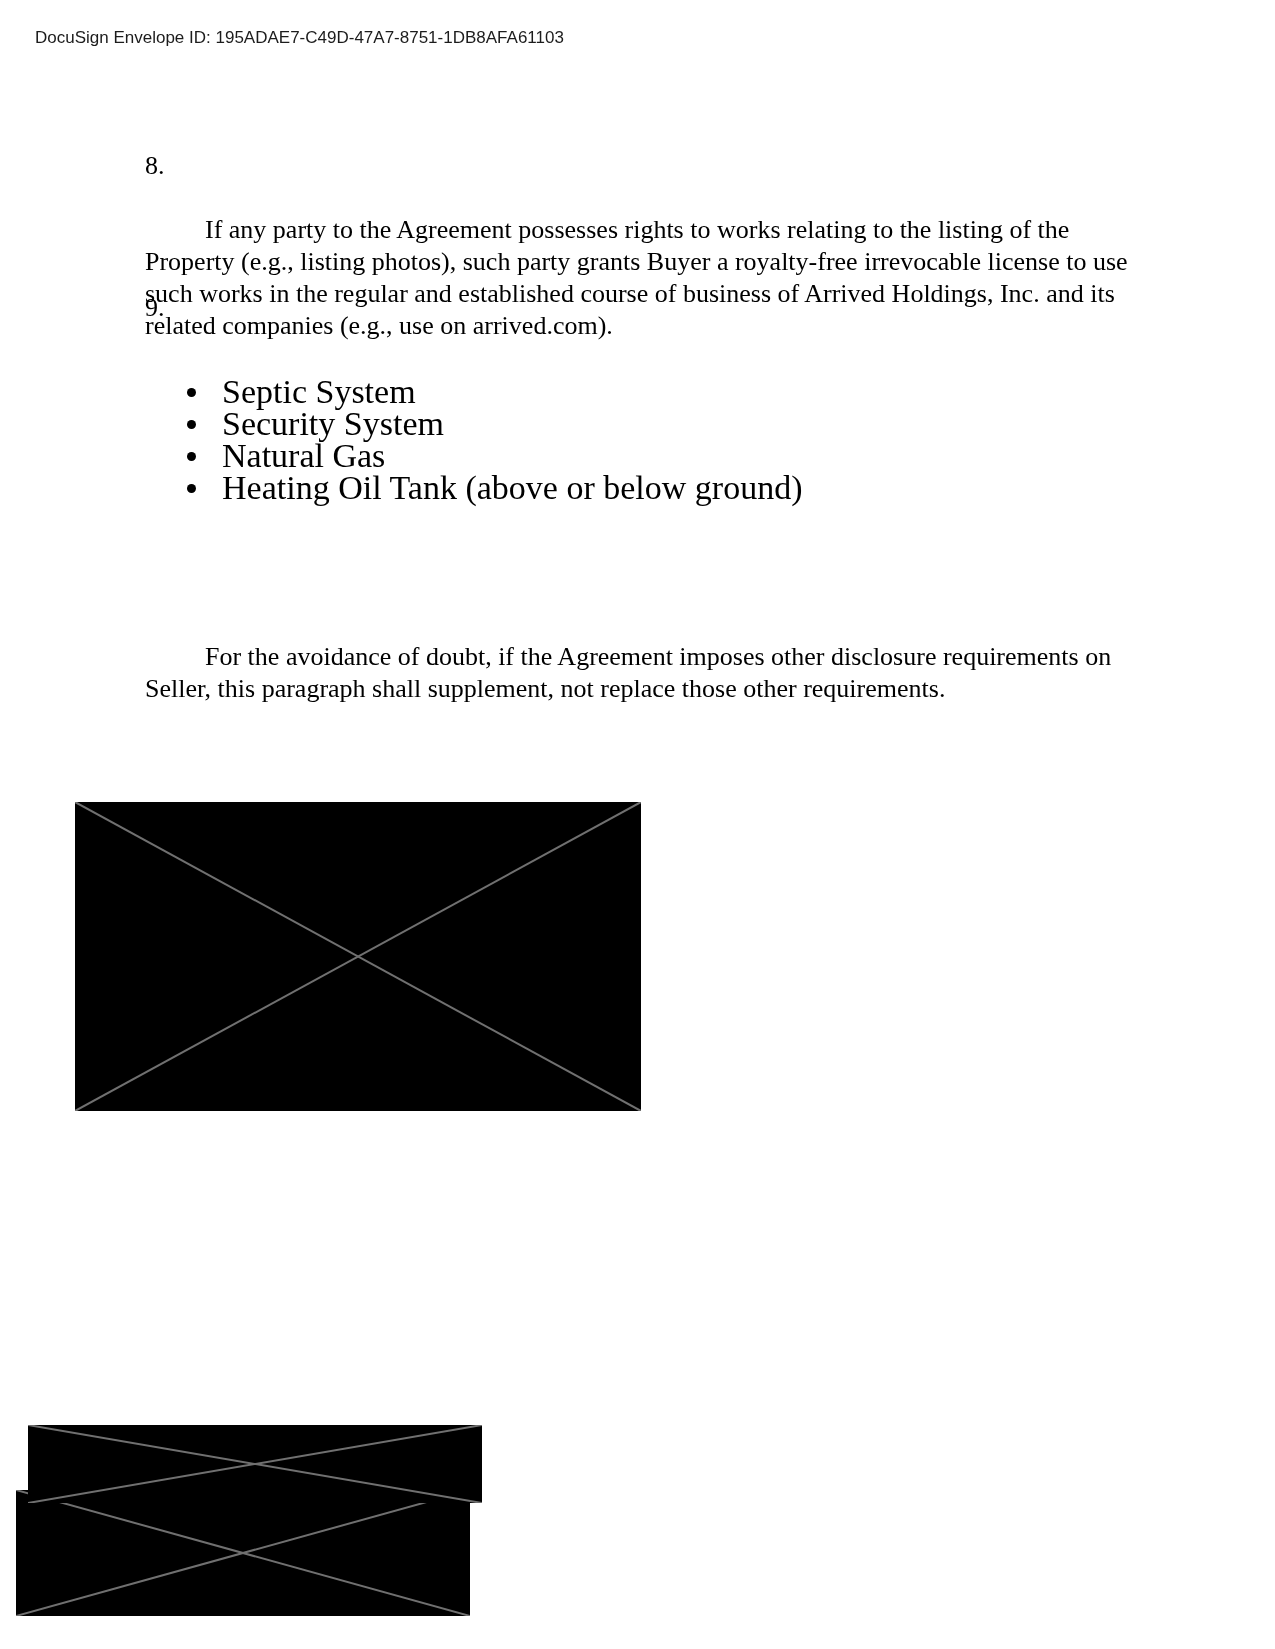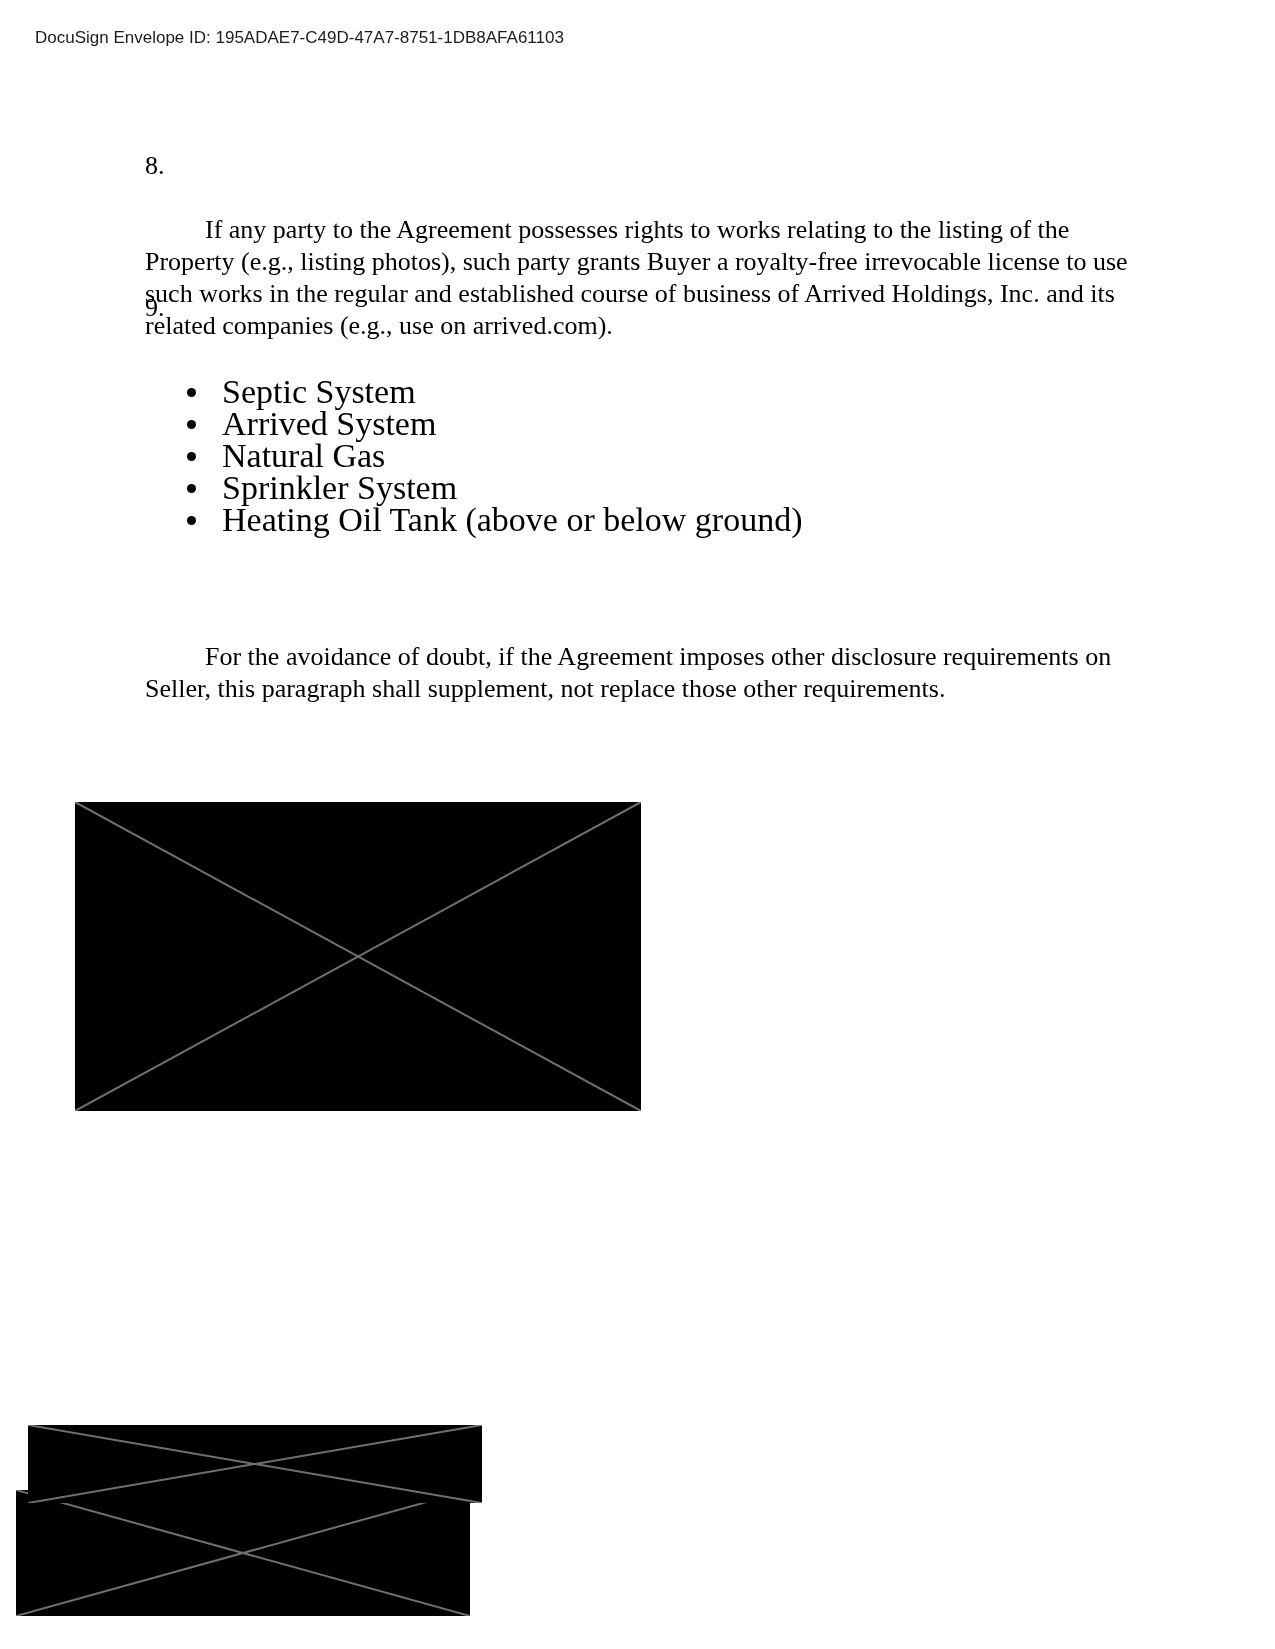--- a/index.html
+++ b/index.html
@@ -99,29 +99,25 @@
     <span class="pnum">9.</span>
   </div>
 
   <ul class="bullets">
     <li class="bullet-item">
       <span class="bullet-dot"></span>
       <span>Septic System</span>
     </li>
     <li class="bullet-item">
       <span class="bullet-dot"></span>
-      <span>Arrived System</span>
+      <span>Security System</span>
     </li>
     <li class="bullet-item">
       <span class="bullet-dot"></span>
       <span>Natural Gas</span>
-    </li>
-    <li class="bullet-item">
-      <span class="bullet-dot"></span>
-      <span>Sprinkler System</span>
     </li>
     <li class="bullet-item">
       <span class="bullet-dot"></span>
       <span>Heating Oil Tank (above or below ground)</span>
     </li>
   </ul>
 
   <div class="para" id="closing">
     <span class="ptext">For the avoidance of doubt, if the Agreement imposes other disclosure requirements on
 Seller, this paragraph shall supplement, not replace those other requirements.</span>

